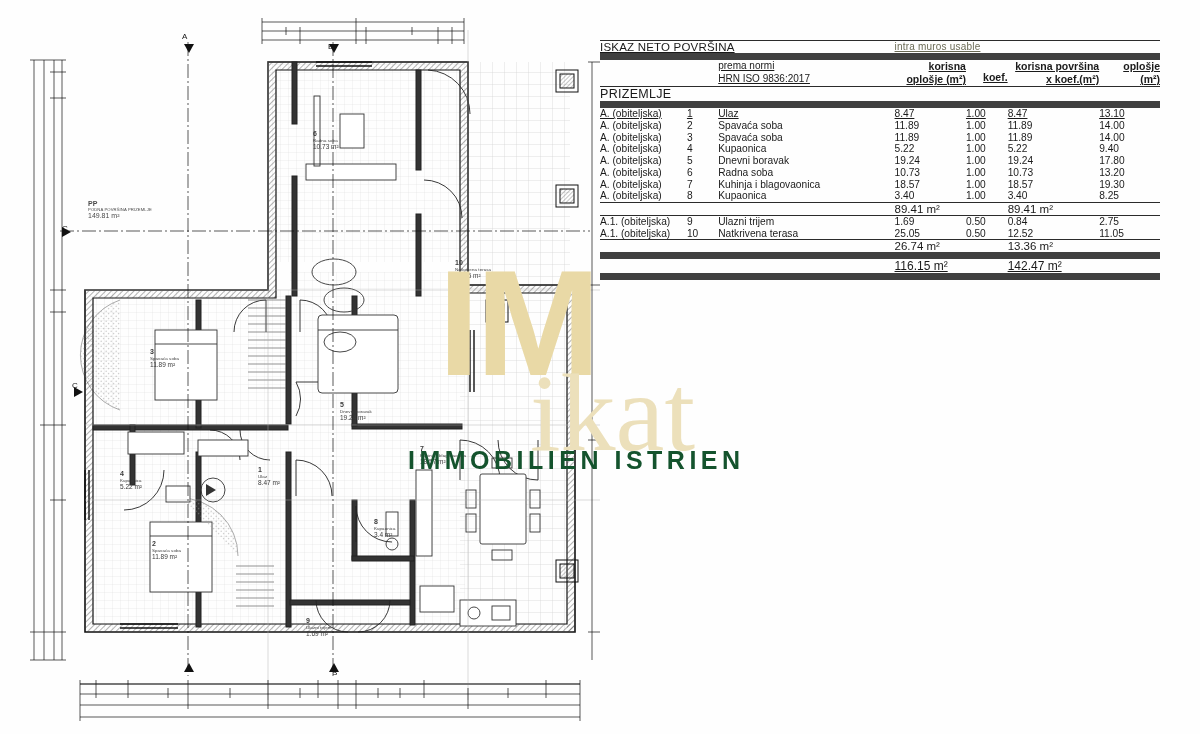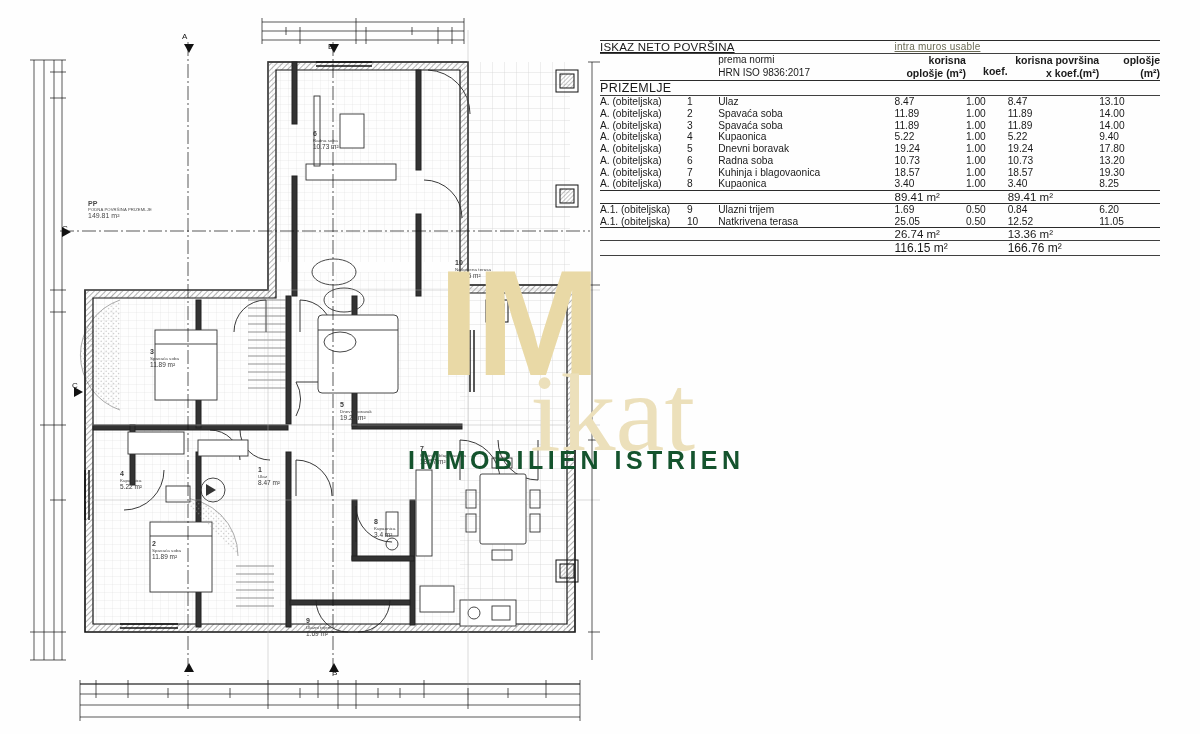--- a/index.html
+++ b/index.html
@@ -144,21 +144,21 @@
     padding: 6px 0 7px 6px;
     font-size: 11.5px;
     letter-spacing: .2px;
     text-decoration: underline;
   }
   .r-title .muros {
     color: #6a6a55;
     font-size: 10px;
   }
   .rule-top { border-top: 1.6px solid #2b2b2b; }
-  .rule-thin { border-top: 1px solid #404040; }
+  .rule-thin { border-top: 7px solid #404040; text-decoration: underline; }
   .rule-mid { border-top: 1.3px solid #2b2b2b; }
 
   .r-head td {
     padding: 5px 0 6px 6px;
     font-size: 10px;
     line-height: 1.25;
   }
   .r-head .bold { font-weight: 700; font-size: 10.5px; text-align: right; }
 
   .r-section td {
@@ -667,21 +667,21 @@
           <td></td>
         </tr>
 
         <tr class="r-data rule-mid">
           <td>A.1. (obiteljska)</td>
           <td>9</td>
           <td>Ulazni trijem</td>
           <td>1.69</td>
           <td>0.50</td>
           <td>0.84</td>
-          <td>6.20</td>
+          <td>2.75</td>
         </tr>
         <tr class="r-data">
           <td>A.1. (obiteljska)</td>
           <td>10</td>
           <td>Natkrivena terasa</td>
           <td>25.05</td>
           <td>0.50</td>
           <td>12.52</td>
           <td>11.05</td>
         </tr>
@@ -695,21 +695,21 @@
           <td>13.36 m²</td>
           <td></td>
         </tr>
 
         <tr class="r-total rule-thin">
           <td></td>
           <td></td>
           <td></td>
           <td>116.15 m²</td>
           <td></td>
-          <td>166.76 m²</td>
+          <td>142.47 m²</td>
           <td></td>
         </tr>
 
         <tr>
           <td colspan="7" class="rule-thin" style="height:1px"></td>
         </tr>
       </tbody>
     </table>
   </div>
 

